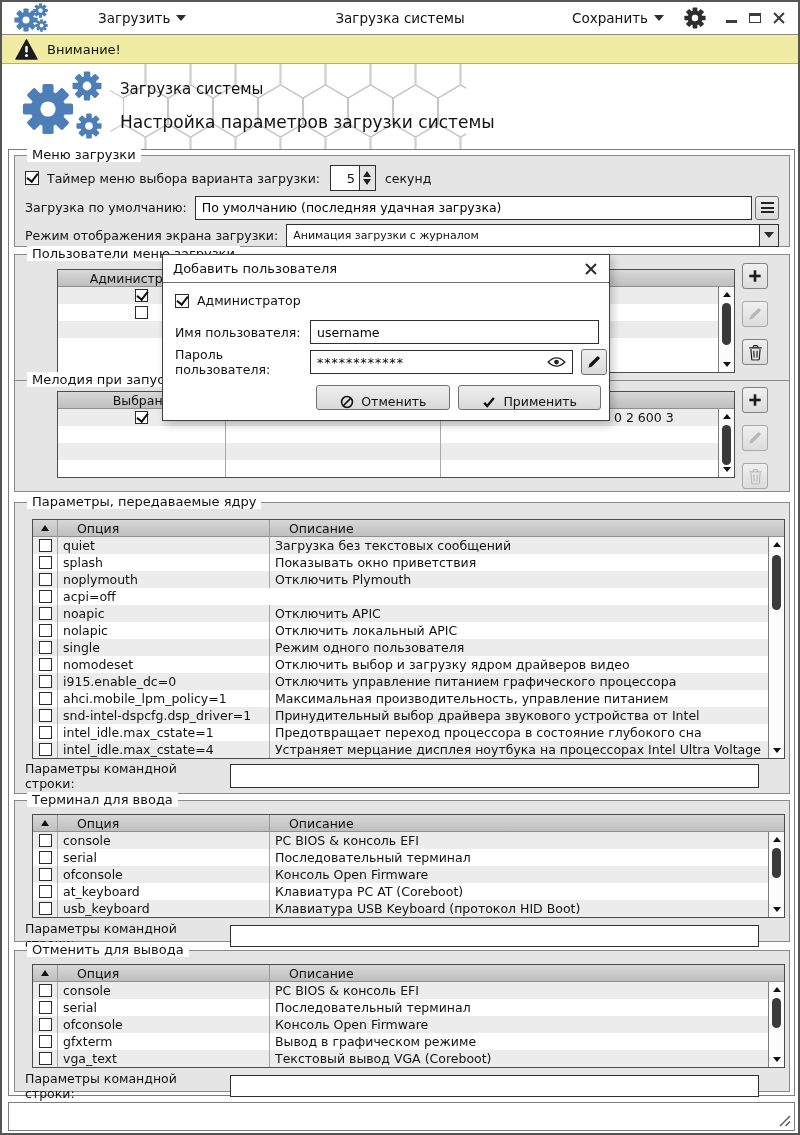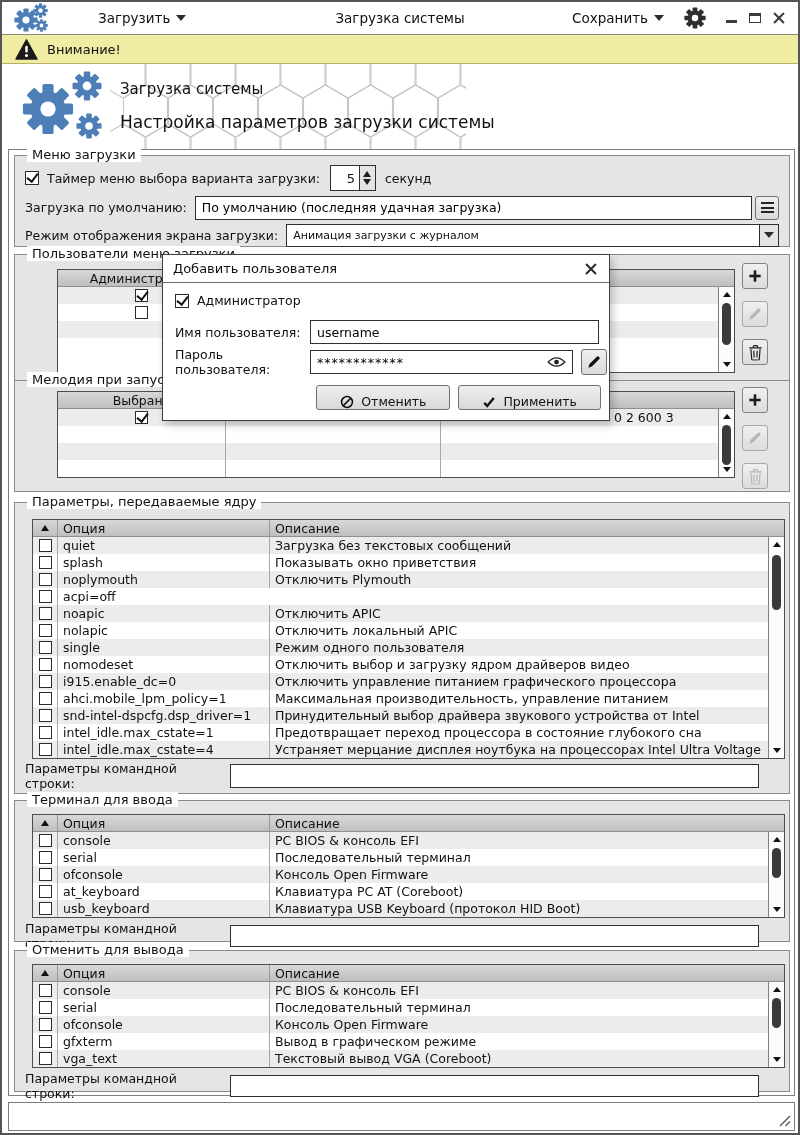--- a/index.html
+++ b/index.html
@@ -60,21 +60,21 @@
   .sqbtn{width:24px; height:24px; border:1px solid #6f6f6f; background:linear-gradient(#efefef,#dadada); border-radius:3px; display:flex; align-items:center; justify-content:center; margin-left:3px; flex:none;}
   .burger{width:13px;height:11px;border-top:2.5px solid #222;border-bottom:2.5px solid #222;position:relative;}
   .burger::after{content:"";position:absolute;left:0;top:2.5px;width:13px;height:2.5px;background:#222;}
   .combo{display:flex; align-items:center; height:23px; border:1px solid #2f2f2f; background:#fff; flex:1; min-width:0;}
   .combo .ctext{flex:1; padding:0 6px; font-size:11px; white-space:nowrap; overflow:hidden;}
   .combo .carr{width:19px; height:100%; border-left:1px solid #2f2f2f; background:#e4e4e4; display:flex; align-items:center; justify-content:center;}
 
   
   .ttable{position:absolute; border:1px solid #4c4c4c; background:#fff;}
   .thead{height:17px; background:linear-gradient(#d8d8d8,#bfbfbf); border-bottom:1px solid #8f8f8f; display:flex; align-items:center; font-size:12.5px;}
-  .hc{height:100%; display:flex; align-items:center; padding-left:5px;}
+  .hc{height:100%; display:flex; align-items:center; padding-left:19px;}
   .hc+.hc{border-left:1px solid #9a9a9a;}
   .hc.sortc{width:24px; justify-content:center; padding-left:0;}
   .sort-asc{width:0;height:0;border-left:4.5px solid transparent;border-right:4.5px solid transparent;border-bottom:6px solid #111;}
   .tbody{position:relative;}
   .trow{height:17px; display:flex; align-items:center; font-size:12.5px;}
   .tbody .trow:nth-of-type(odd){background:#ececec;}
   .cell{height:100%; display:flex; align-items:center; padding-left:5px; overflow:hidden; white-space:nowrap;}
   .cbc{width:24px; justify-content:center; padding-left:0;}
   .cell+.cell{border-left:1px solid #a8a8a8;}
   .copt{width:212px;} .cdesc{flex:1; padding-right:22px;}

